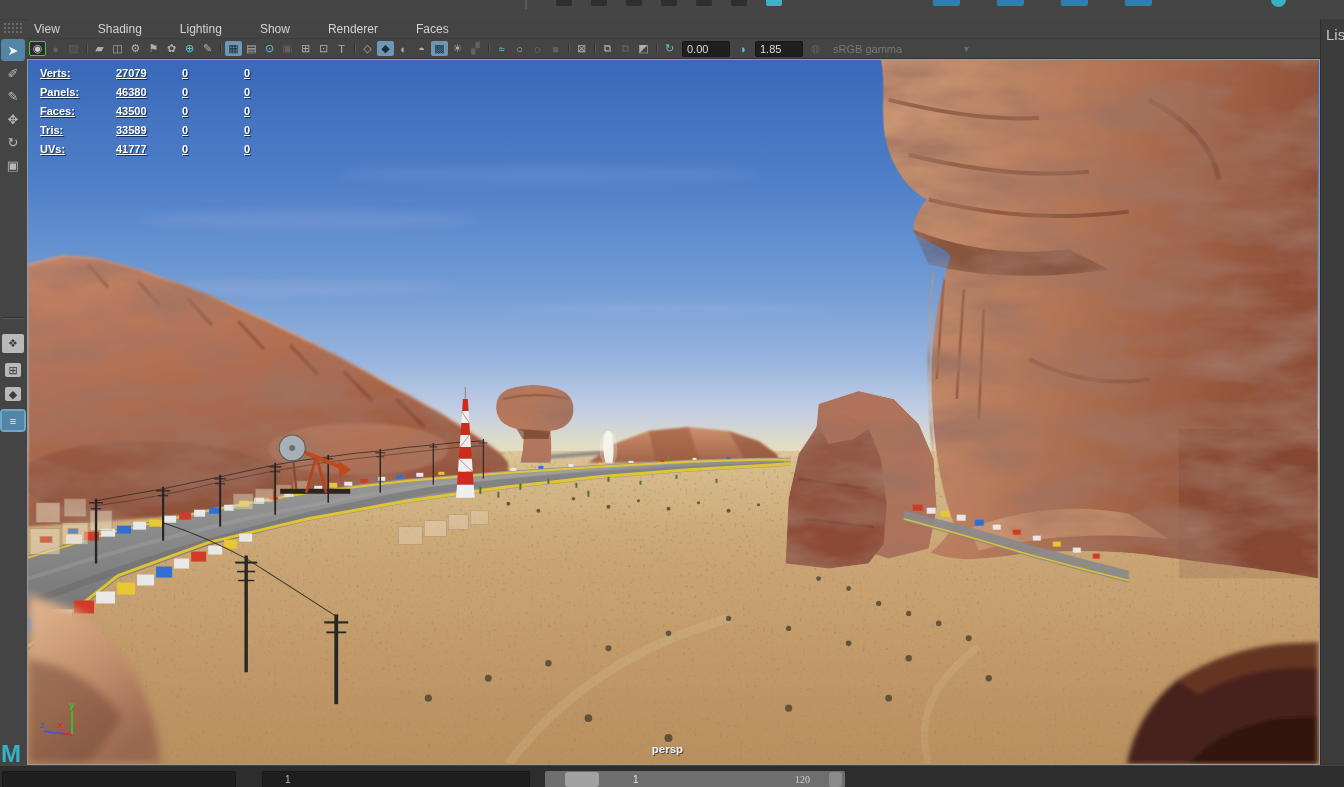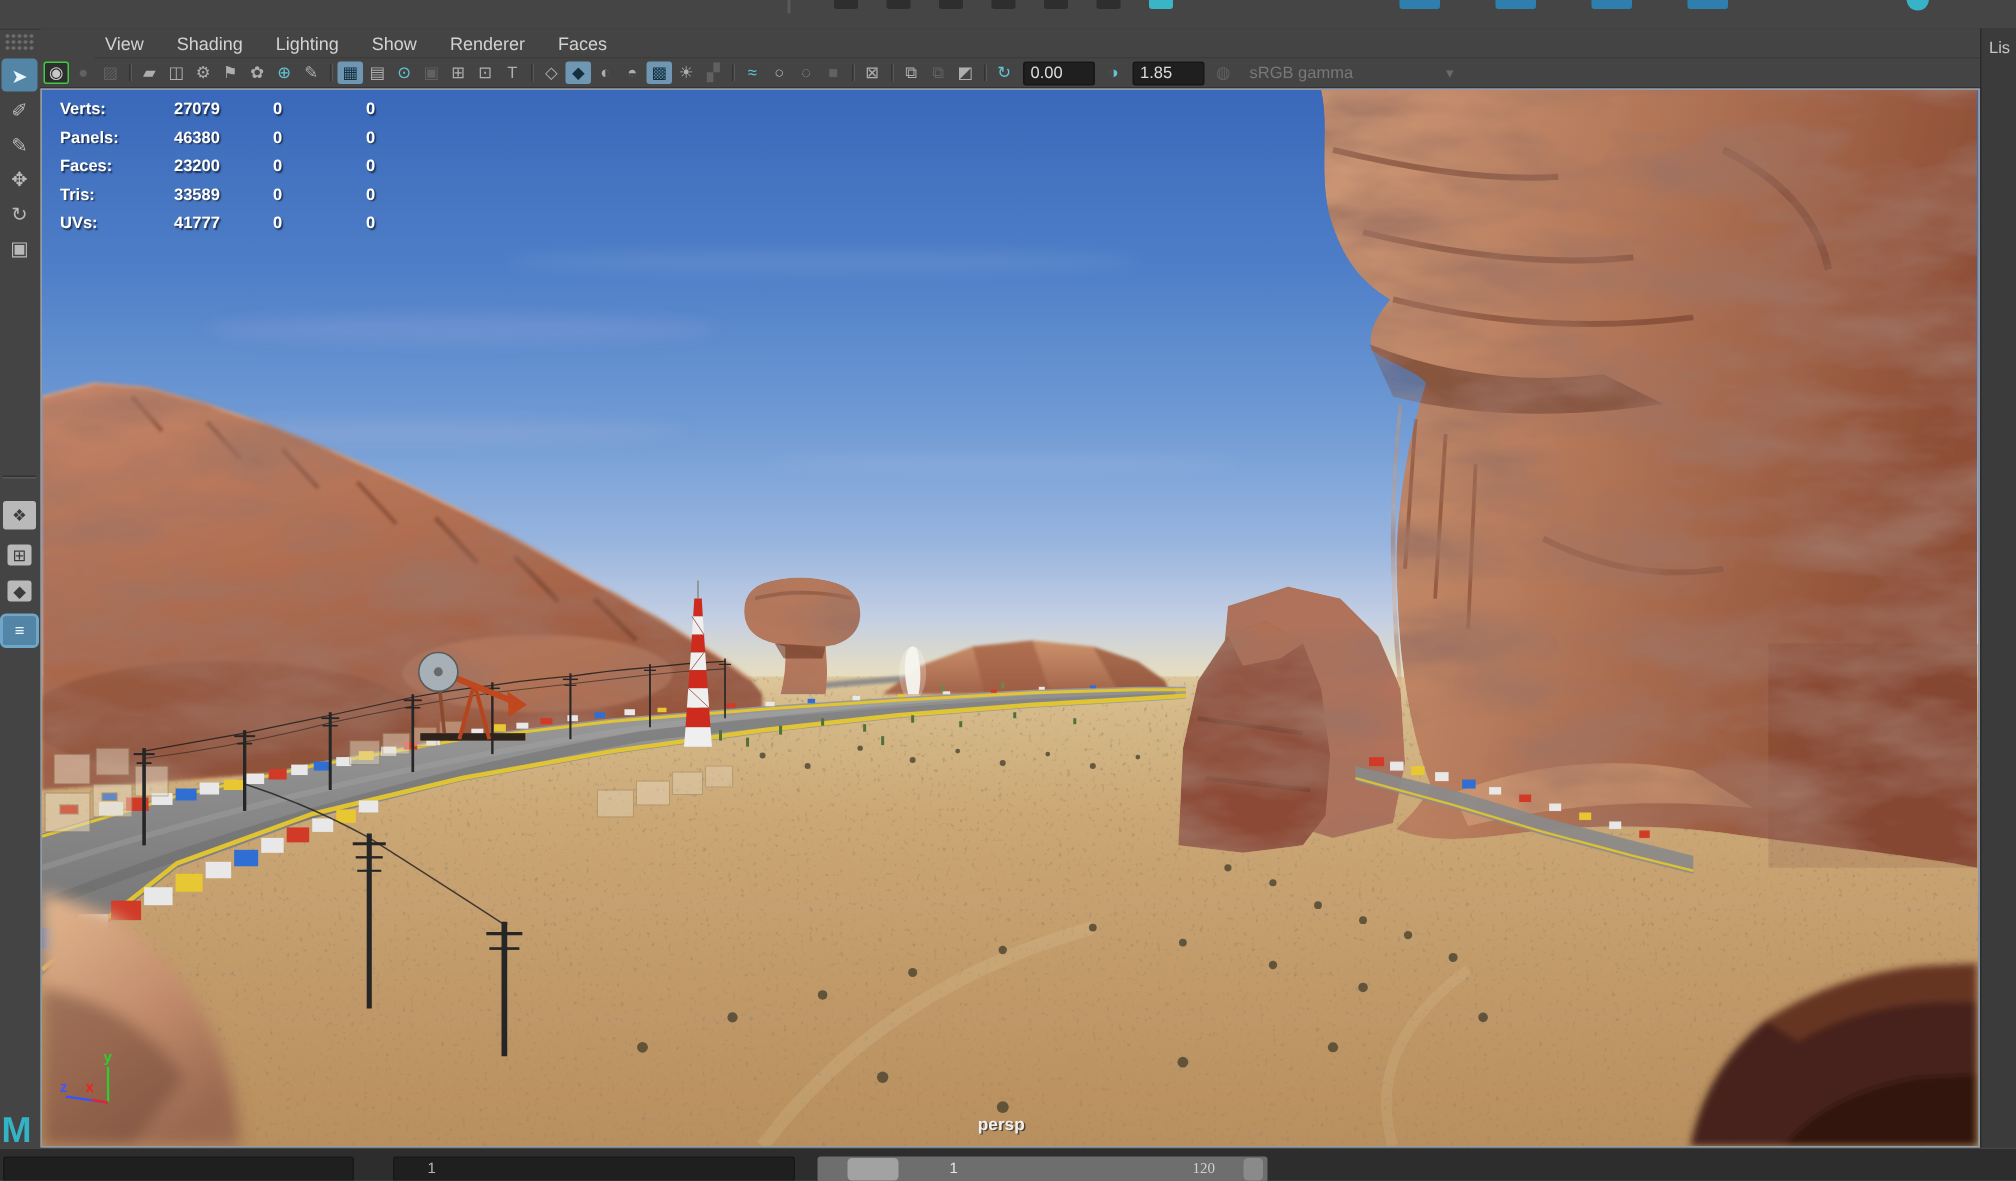--- a/index.html
+++ b/index.html
@@ -22,47 +22,47 @@
   .tool[data-state="active"]{background:#5285a6;color:#eaf6fc;}
   .tb-divider{width:22px;height:0;border-top:1px solid #333;border-bottom:1px solid #585858;margin:140px 0 10px 0;}
   .layout-btn{width:22px;height:19px;margin:5px 0;display:flex;align-items:center;justify-content:center;
         background:#b9b9b9;color:#3c3c3c;font-size:11px;border-radius:2px;cursor:default;}
   .layout-btn[data-state="small"]{width:16px;height:14px;}
   .layout-btn[data-state="active"]{background:#5285a6;color:#eaf6fc;outline:2px solid #6fa7c8;}
   .maya-logo{position:absolute;left:1px;bottom:0px;font-size:24px;font-weight:bold;color:#35b3c6;line-height:22px;}
 
   
   .main-panel{position:absolute;left:27px;top:19px;width:1293px;height:746px;display:flex;flex-direction:column;background:#444;}
-  .panel-menubar{height:19px;display:flex;align-items:center;gap:22px;padding-left:7px;font-size:12px;color:#d2d2d2;border-bottom:1px solid #3c3c3c;margin-left:36px;}
+  .panel-menubar{height:19px;display:flex;align-items:center;gap:38px;padding-left:7px;font-size:12px;color:#d2d2d2;border-bottom:1px solid #3c3c3c;}
   .menu-item{cursor:default;}
   .panel-toolbar{height:19px;display:flex;align-items:center;padding-left:2px;gap:1px;border-bottom:1px solid #333;}
   .ticon{min-width:17px;height:15px;display:flex;align-items:center;justify-content:center;font-size:11px;color:#aeaeae;border-radius:2px;cursor:default;}
   .ticon[data-state="active"]{background:#6f96b2;color:#13303e;}
   .ticon[data-state="dim"]{color:#616161;}
   .ticon[data-state="teal"]{color:#62c5d4;}
   .ticon[data-state="outlined"]{border:1px solid #3fcc3f;background:#2e2e2e;color:#c9c9c9;box-sizing:border-box;}
   .ticon[data-state="sep"]{min-width:7px;}
   .ticon[data-state="sep"]::before{content:"";display:block;width:1px;height:11px;background:#333;box-shadow:1px 0 0 #585858;}
   .ticon[data-state="field"]{background:#1f1f1f;border:1px solid #171717;color:#dcdcdc;min-width:38px;height:14px;
       padding:0 4px;justify-content:flex-start;font-size:11px;border-radius:2px;margin:0 3px;}
   .ticon[data-state="dropdown"]{color:#787878;min-width:128px;justify-content:flex-end;padding-left:8px;font-size:11px;}
   .ticon[data-state="dropdown"]::after{content:"▾";margin-left:62px;color:#6a6a6a;font-size:10px;}
 
   .viewport{flex:1;position:relative;border:1px solid #9a9a9a;overflow:hidden;background:#6f9ad4;}
   .viewport svg{position:absolute;left:0;top:0;width:100%;height:100%;display:block;}
 
   
   .hud{position:absolute;left:12px;top:7px;display:grid;grid-template-columns:76px 66px 62px 62px;row-gap:7px;
-       font-size:11px;font-weight:bold;color:#ffffff;text-shadow:1px 1px 1px rgba(0,0,0,.6);pointer-events:none;}
+       font-size:11px;font-weight:bold;color:#ffffff;text-shadow:1px 1px 1px rgba(0,0,0,.6);pointer-events:none;text-decoration:underline;}
   .hud-row{display:contents;}
   .hud .num{}
 
   
   .right-strip{position:absolute;right:0;top:19px;width:24px;height:746px;background:#3b3b3b;border-left:1px solid #2c2c2c;
-       font-size:11px;color:#c6c6c6;padding:7px 0 0 5px;box-sizing:border-box;overflow:hidden;white-space:nowrap;}
+       font-size:15px;color:#c6c6c6;padding:7px 0 0 5px;box-sizing:border-box;overflow:hidden;white-space:nowrap;}
 
   
   .bottom-strip{position:absolute;left:0;top:766px;width:1344px;height:21px;background:#2d2d2d;}
   .tl-box{position:absolute;top:5px;height:17px;background:#1f1f1f;border:1px solid #181818;border-radius:2px;box-sizing:border-box;
        font-size:10px;color:#b8b8b8;}
   .range-bar{position:absolute;left:545px;top:5px;width:300px;height:17px;background:#6e6e6e;border-radius:2px;}
   .range-handle{position:absolute;top:1px;height:15px;background:#a2a2a2;border-radius:3px;}
   .range-label{position:absolute;top:3px;font-size:10px;color:#e6e6e6;}
 </style>
 </head>
@@ -720,21 +720,21 @@
 
           <div class="hud-row">
             <span>Panels:</span>
             <span class="num">46380</span>
             <span class="num">0</span>
             <span class="num">0</span>
           </div>
 
           <div class="hud-row">
             <span>Faces:</span>
-            <span class="num">23200</span>
+            <span class="num">43500</span>
             <span class="num">0</span>
             <span class="num">0</span>
           </div>
 
           <div class="hud-row">
             <span>Tris:</span>
             <span class="num">33589</span>
             <span class="num">0</span>
             <span class="num">0</span>
           </div>

